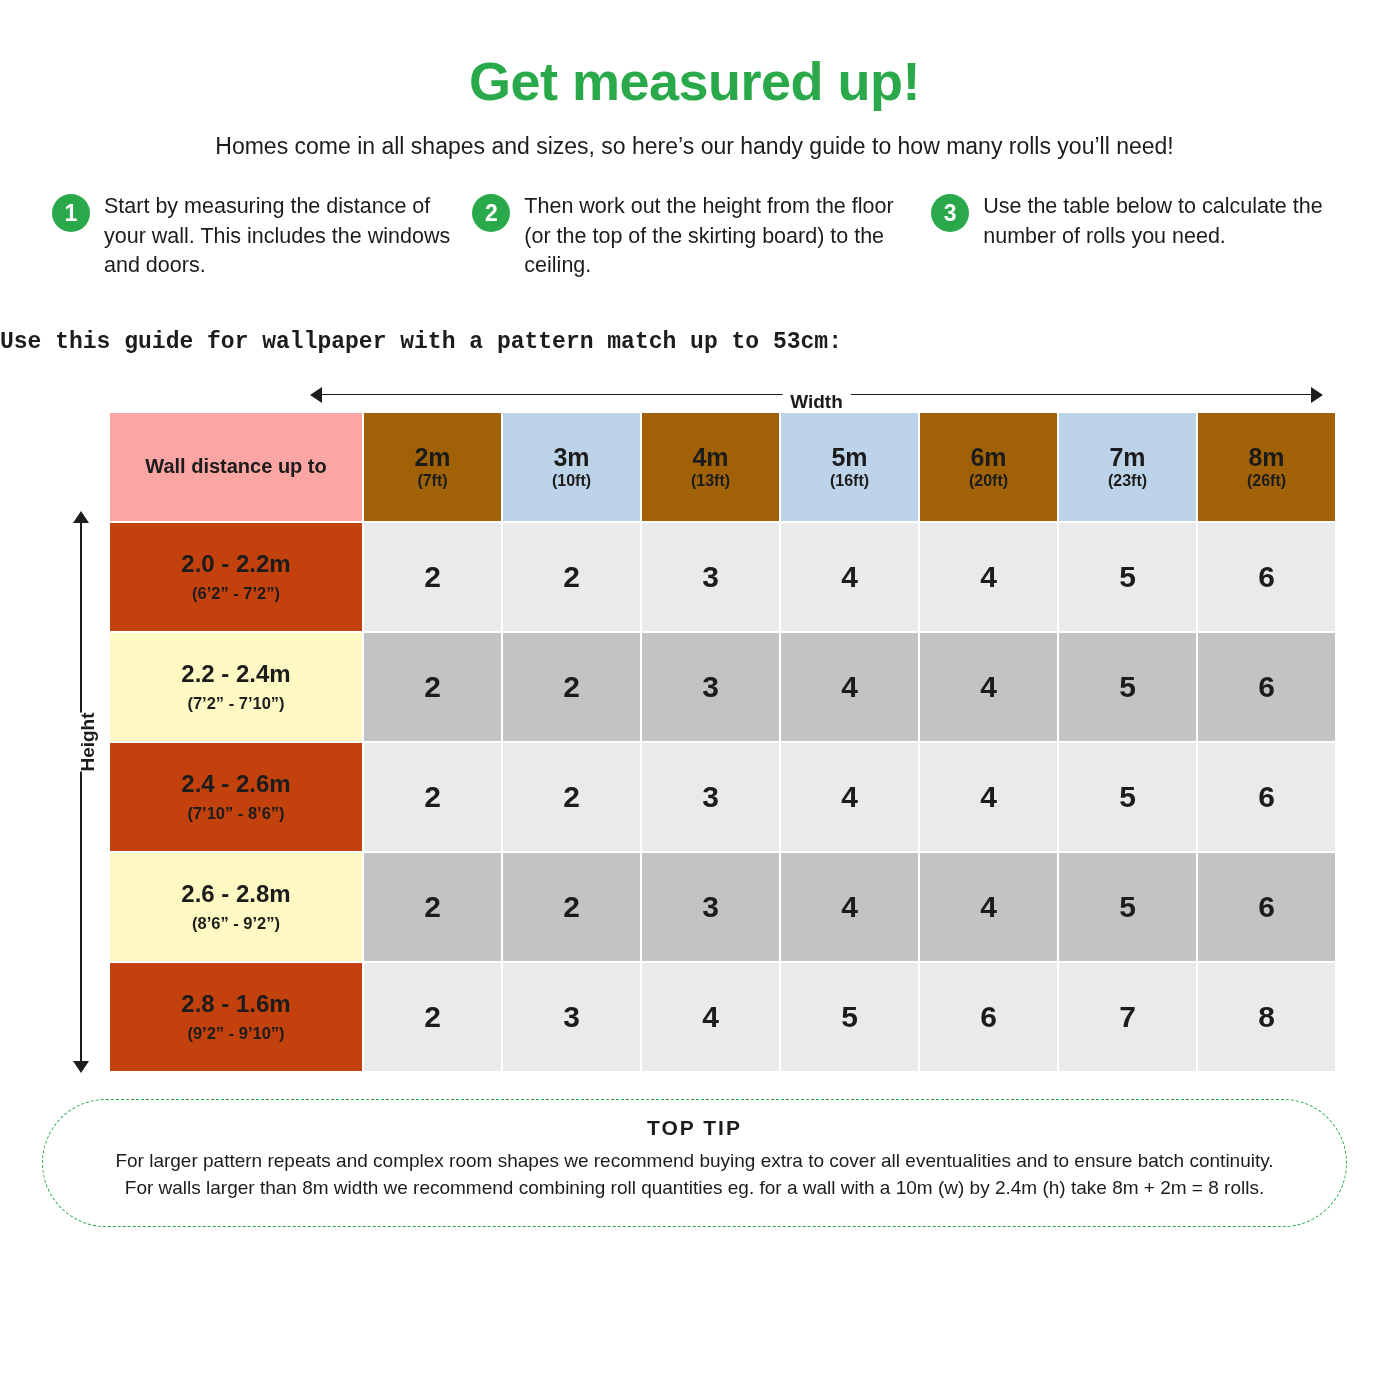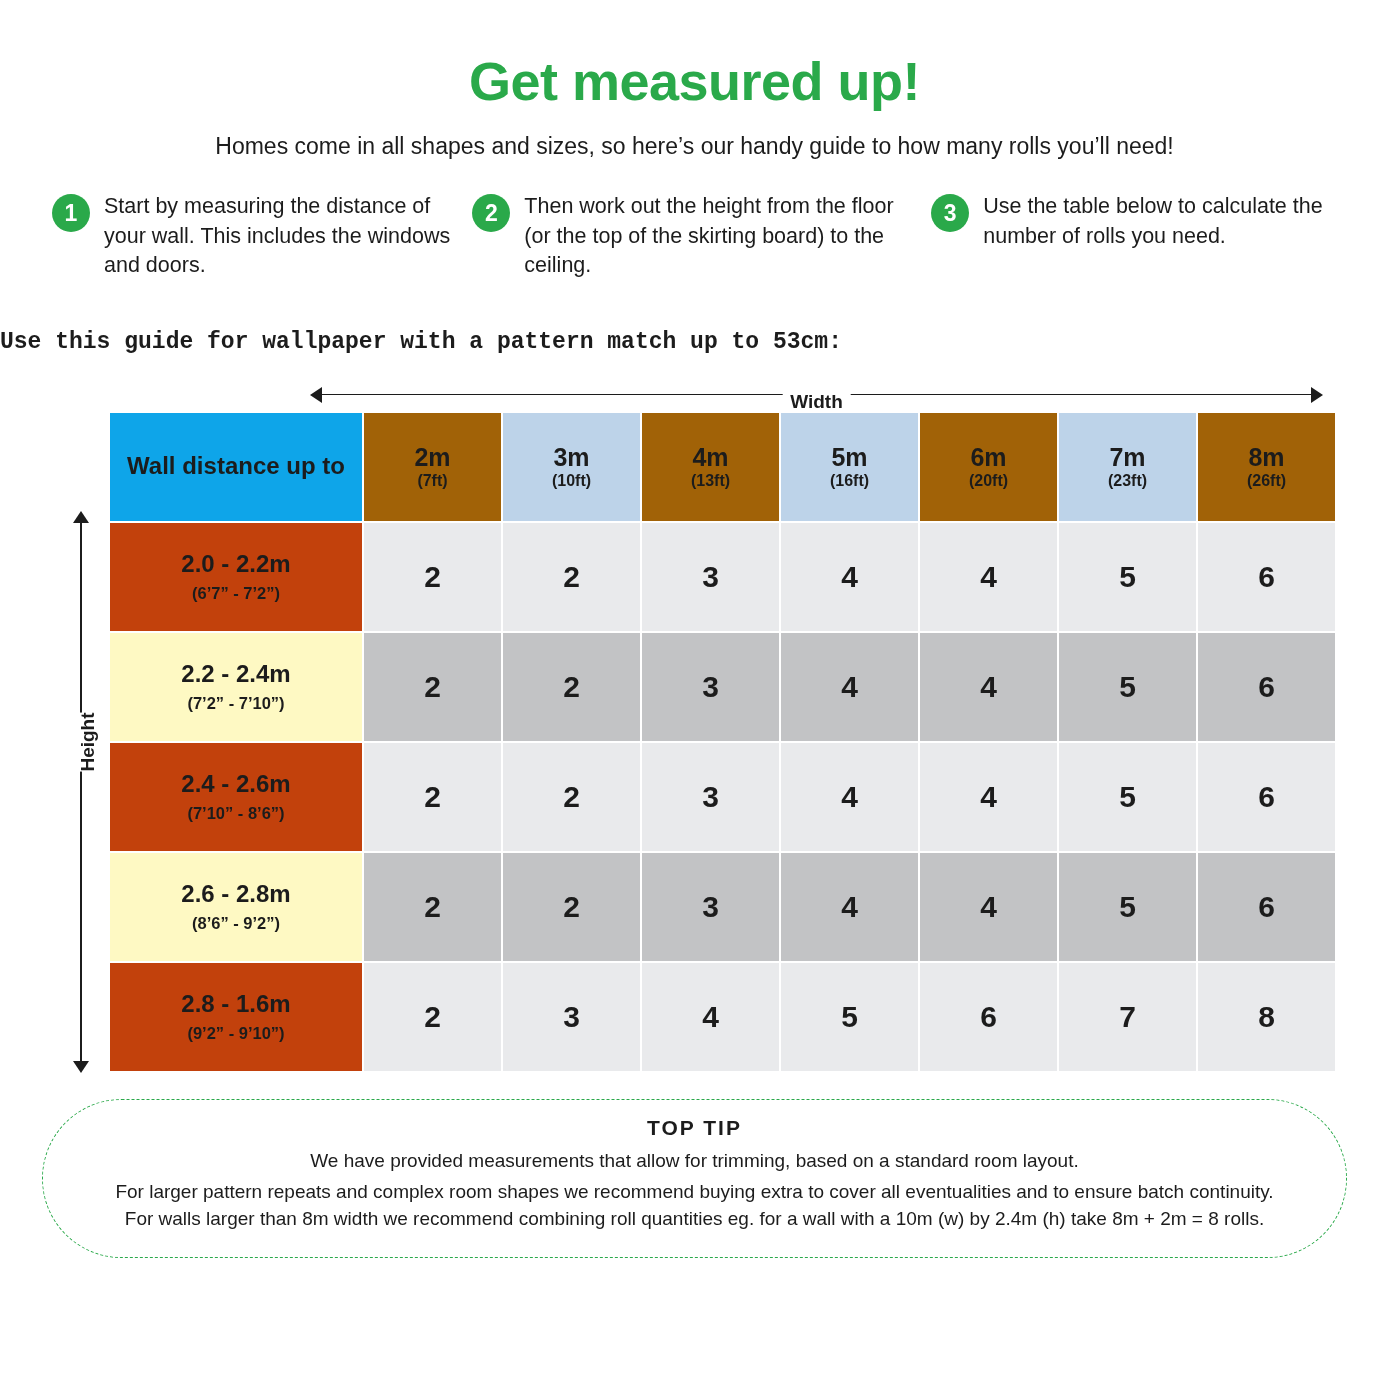--- a/index.html
+++ b/index.html
@@ -170,24 +170,24 @@
     width: 100%;
     table-layout: fixed;
   }
   table.roll-table td, table.roll-table th {
     border: 2px solid #ffffff;
     text-align: center;
     vertical-align: middle;
     padding: 0;
   }
   .corner-head {
-    background: #0ea5e9;
+    background: #fca5a5;
     width: 252px;
     height: 108px;
-    font-size: 24px;
+    font-size: 20px;
     font-weight: bold;
     line-height: 1.28;
     color: #1c1c1c;
   }
   .col-head {
     height: 108px;
     font-weight: bold;
   }
   .col-head .m {
     font-size: 25px;
@@ -321,21 +321,21 @@
             <th class="col-head ch-light">
               <span class="m">8m</span>
               <span class="ft">(26ft)</span>
             </th>
           </tr>
         </thead>
         <tbody>
           <tr>
             <th class="row-head rh-light">
               <span class="m">2.0 - 2.2m</span>
-              <span class="ft">(6’7” - 7’2”)</span>
+              <span class="ft">(6’2” - 7’2”)</span>
             </th>
             <td class="cell c-light">2</td>
             <td class="cell c-light">2</td>
             <td class="cell c-light">3</td>
             <td class="cell c-light">4</td>
             <td class="cell c-light">4</td>
             <td class="cell c-light">5</td>
             <td class="cell c-light">6</td>
           </tr>
           <tr>
@@ -390,17 +390,16 @@
             <td class="cell c-light">7</td>
             <td class="cell c-light">8</td>
           </tr>
         </tbody>
       </table>
     </div>
   </div>
 
   <div class="top-tip">
     <div class="tip-title">TOP TIP</div>
-    <div class="tip-line">We have provided measurements that allow for trimming, based on a standard room layout.</div>
     <div class="tip-line">For larger pattern repeats and complex room shapes we recommend buying extra to cover all eventualities and to ensure batch continuity. For walls larger than 8m width we recommend combining roll quantities eg. for a wall with a 10m (w) by 2.4m (h) take 8m + 2m = 8 rolls.</div>
   </div>
 
 </div>
 
 </body></html>

